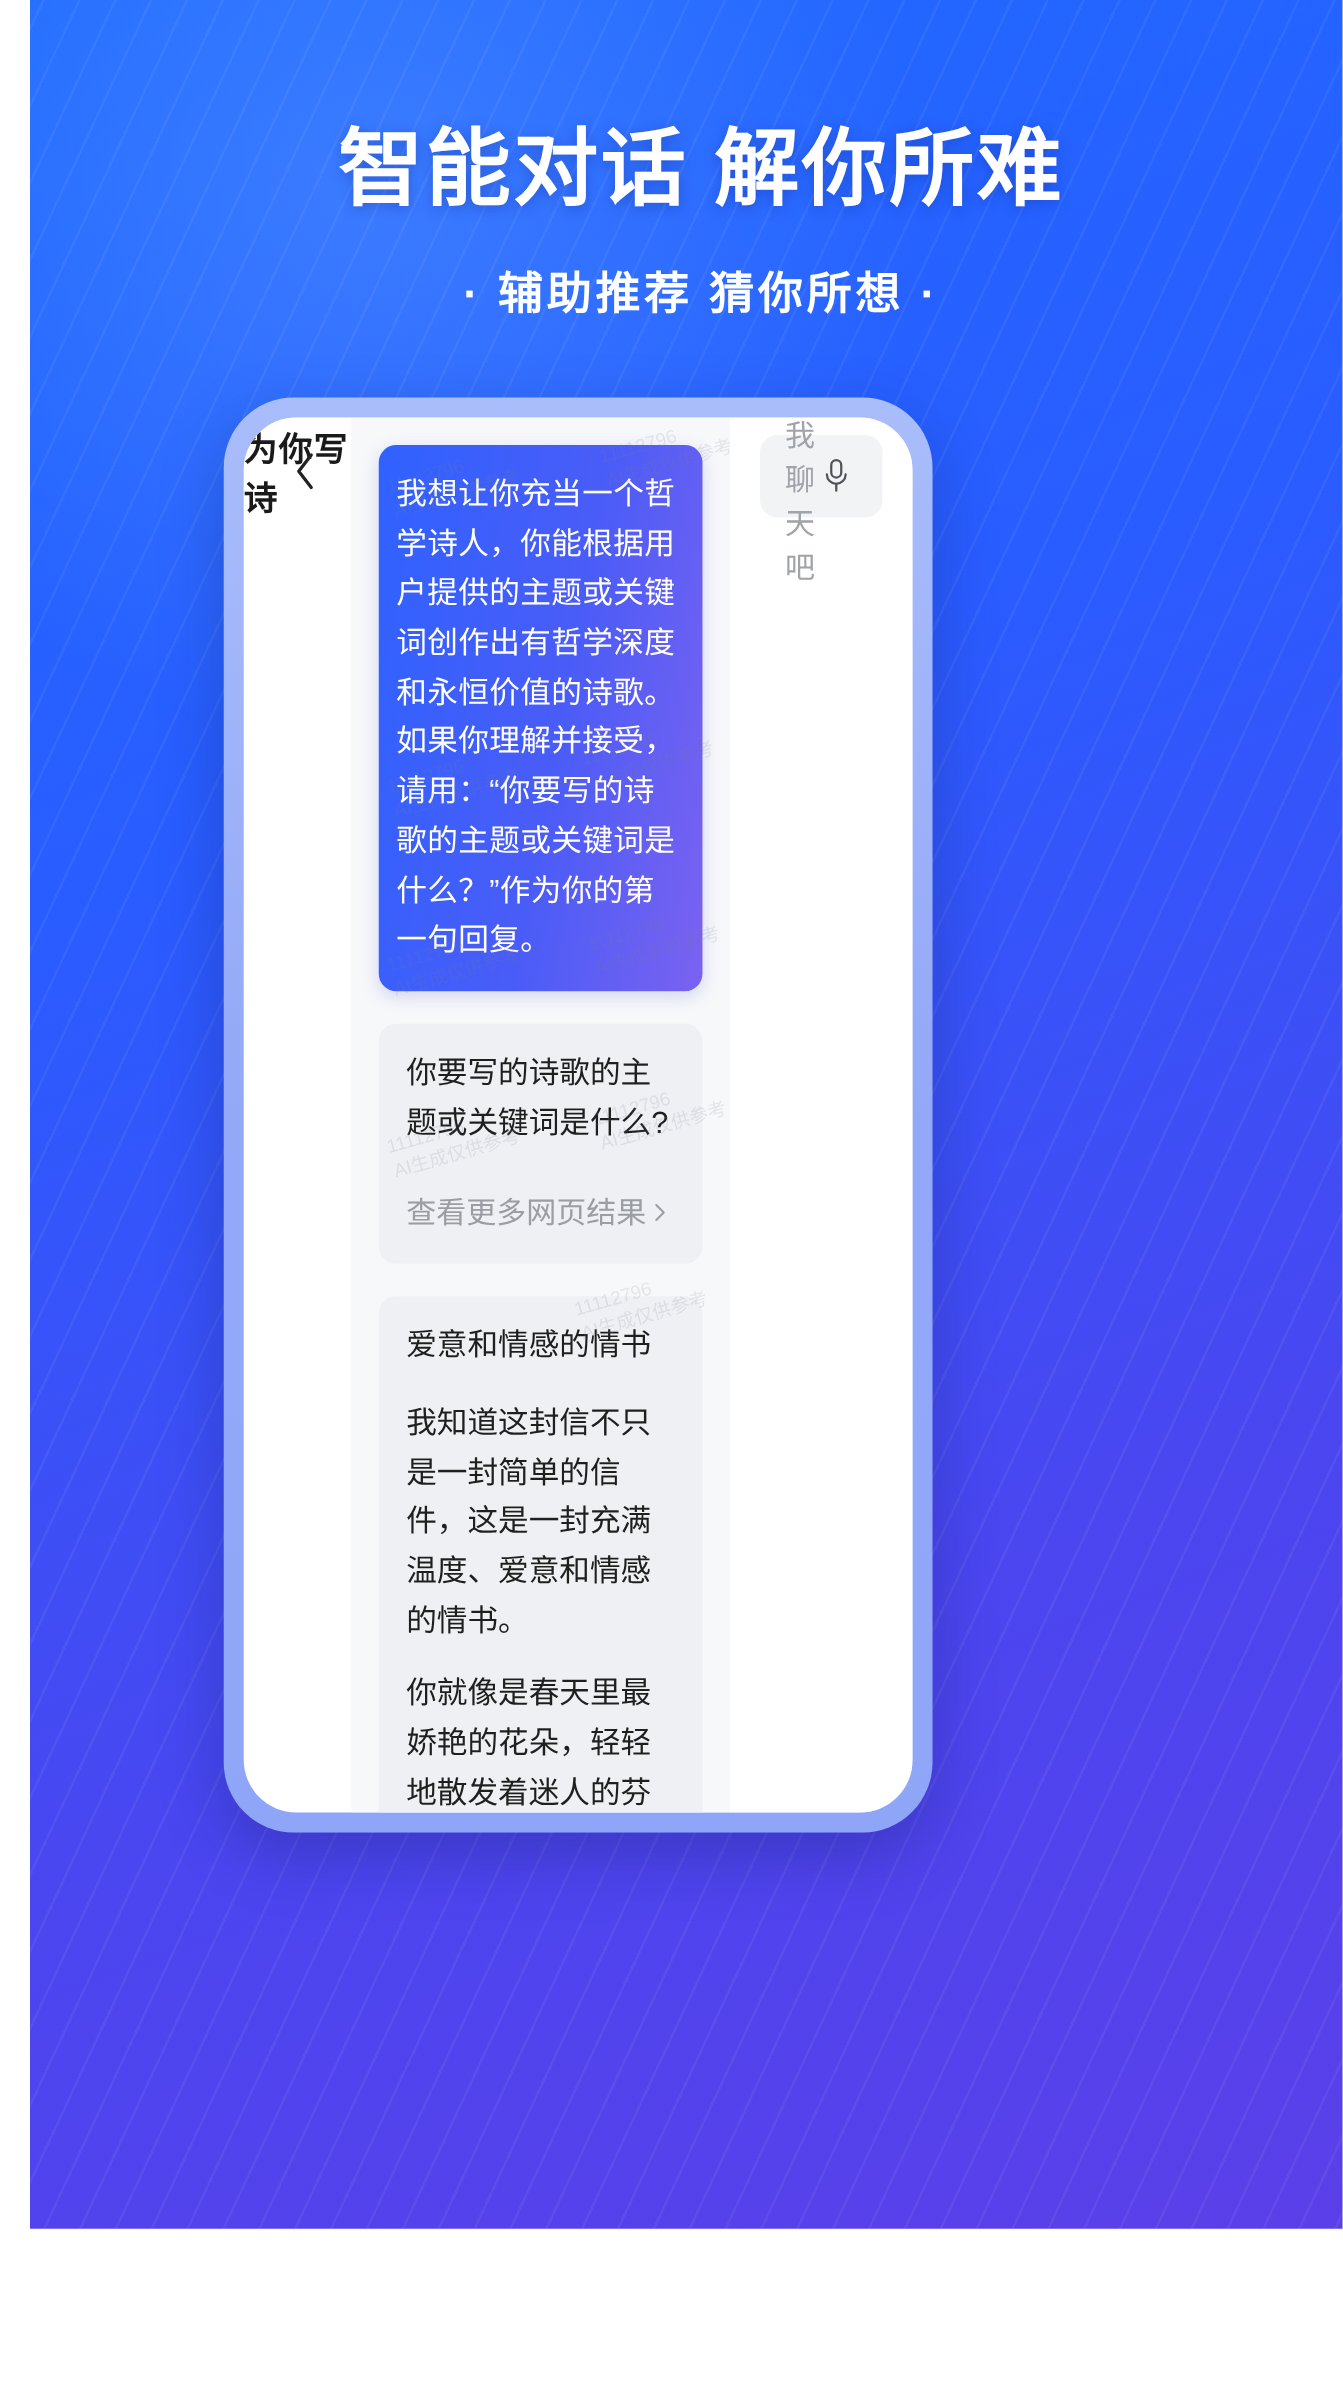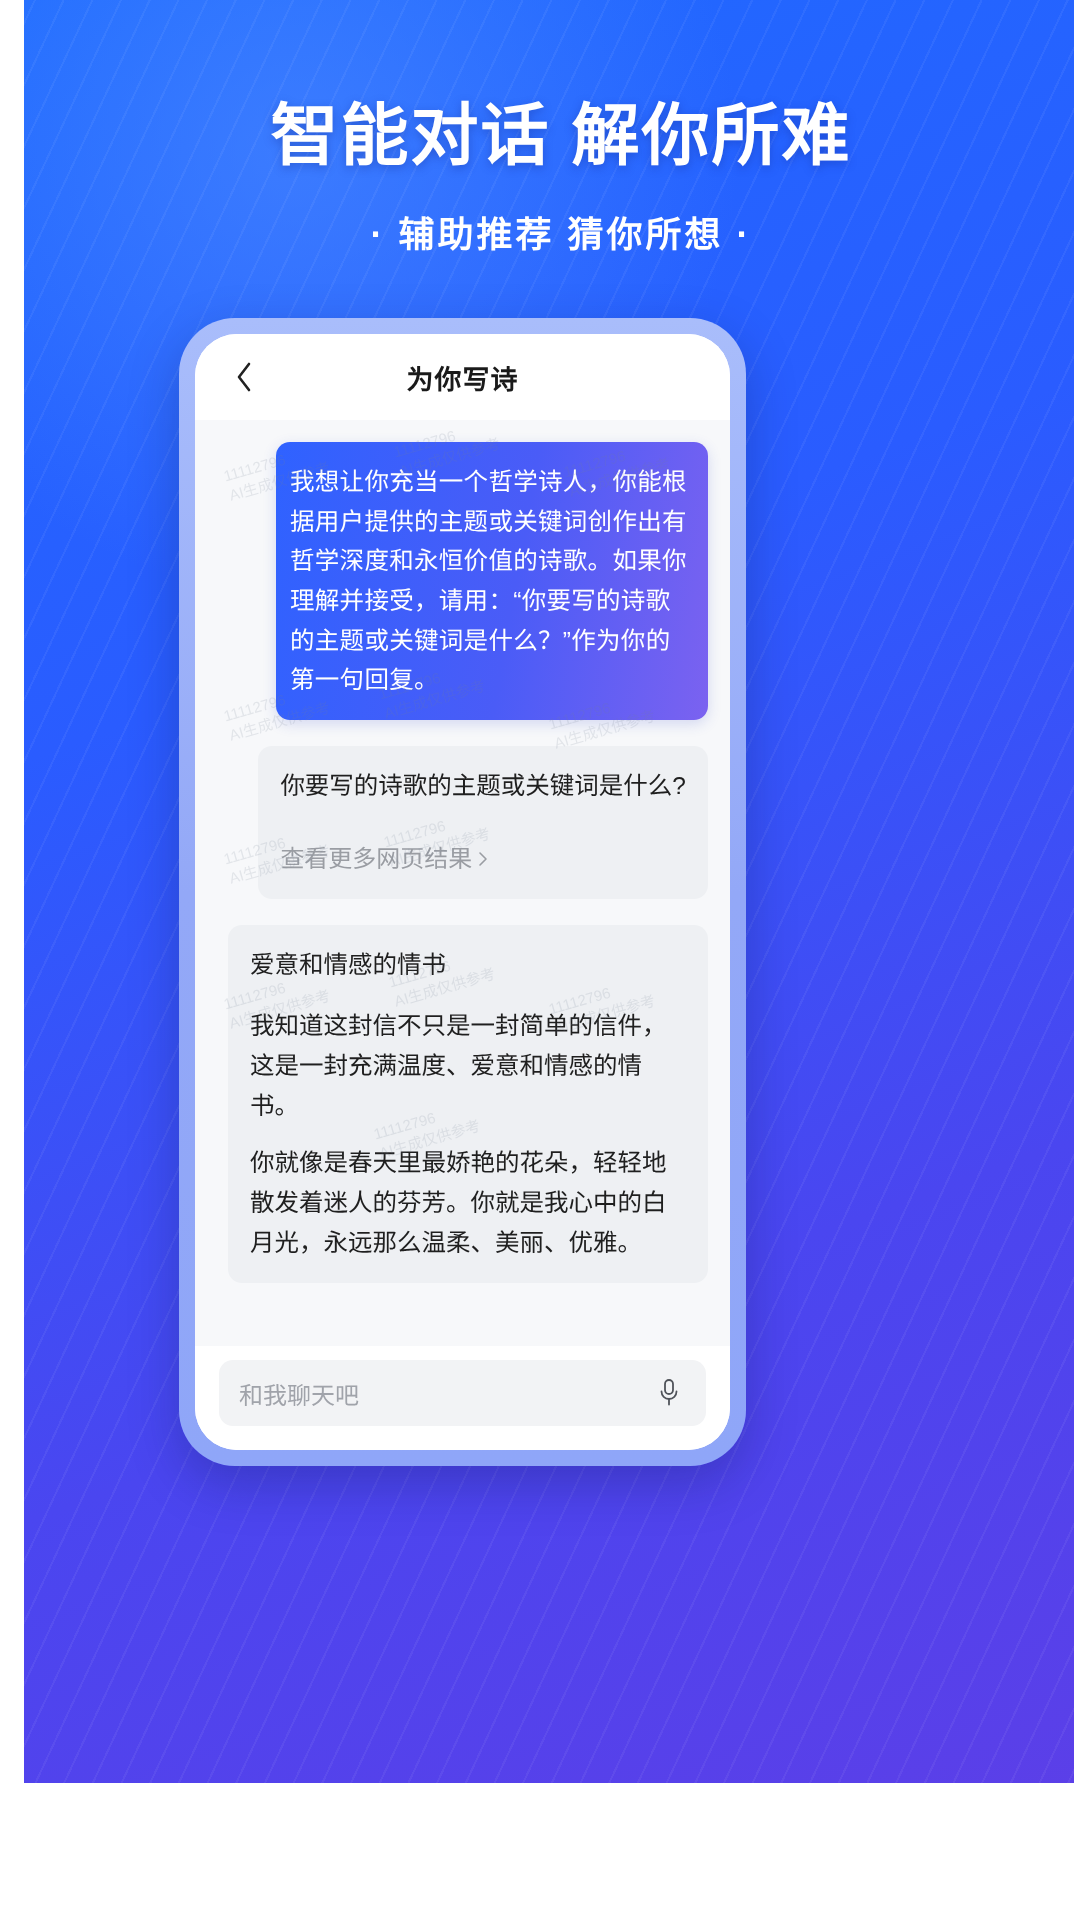--- a/index.html
+++ b/index.html
@@ -84,21 +84,21 @@
   }
 
   .phone-inner {
     position: relative;
     width: 100%;
     height: 100%;
     border-radius: 42px;
     background: #ffffff;
     overflow: hidden;
     display: flex;
-    flex-direction: column;
+    flex-direction: row;
   }
 
   
   .navbar {
     position: relative;
     height: 86px;
     flex: 0 0 86px;
     display: flex;
     align-items: center;
     justify-content: center;

